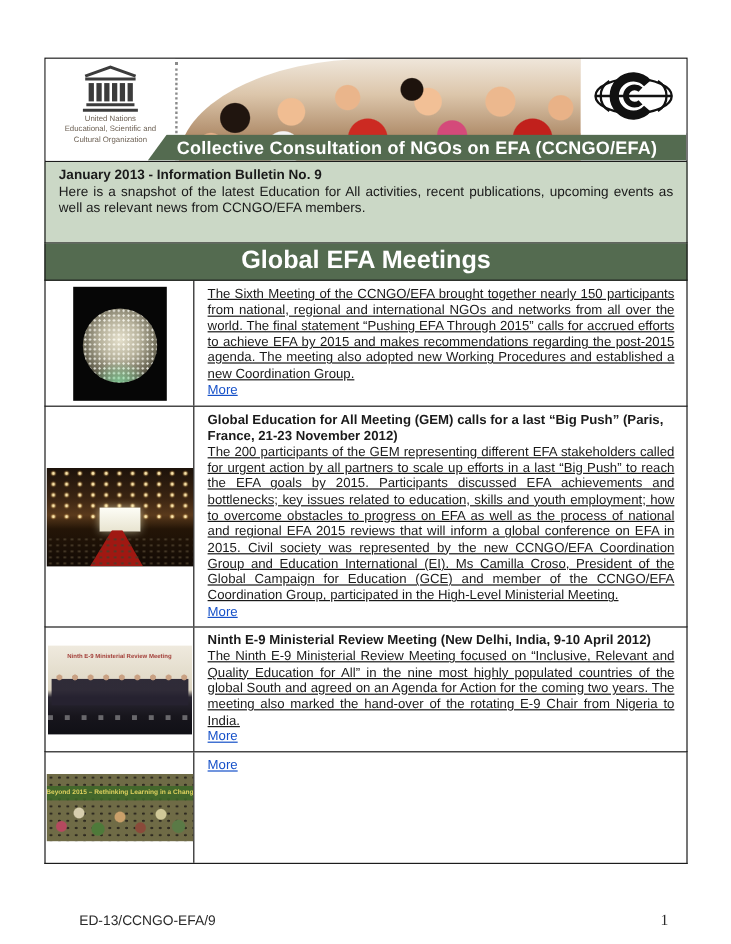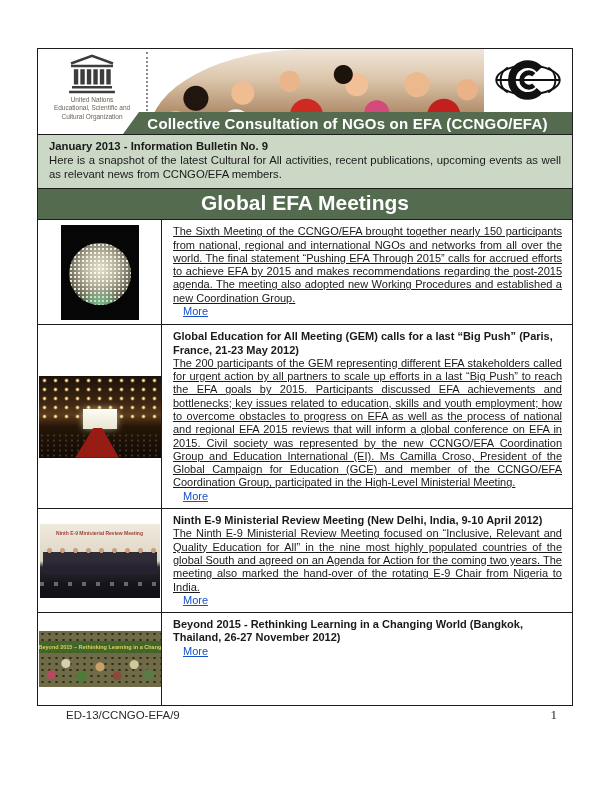--- a/index.html
+++ b/index.html
@@ -31,36 +31,36 @@
         radial-gradient(circle at 95% 48%, #e9b287 0 10px, transparent 11px),
         linear-gradient(180deg,#efe6da 0%,#dcc6ab 35%,#b08d6b 75%,#8d6b4e 100%);}
   .ccngo-box{position:absolute;right:0;top:0;width:88px;height:62px;background:#fff;z-index:3;
              display:flex;align-items:center;justify-content:center;}
   .header-banner{position:absolute;left:85px;right:0;bottom:0;height:22px;background:#546b50;z-index:5;
                  clip-path:polygon(16px 0,100% 0,100% 100%,0 100%);
                  display:flex;align-items:center;justify-content:center;}
   .header-banner span{color:#fff;font-weight:bold;font-size:15px;letter-spacing:.2px;}
 
   
-  .info-box{border:1px solid #1c1c1c;border-top:none;background:#cbd8c6;padding:5px 11px 7px;box-sizing:border-box;}
+  .info-box{border:1px solid #1c1c1c;border-top:none;background:#cbd8c6;padding:5px 11px 21px;box-sizing:border-box;}
   .info-heading{font-weight:bold;font-size:11.3px;margin-bottom:1px;}
   .info-text{font-size:11.3px;line-height:1.25;text-align:justify;}
 
   
   .section-banner{border:1px solid #1c1c1c;border-top:none;background:#546b50;color:#fff;text-align:center;
                   font-weight:bold;font-size:21px;padding:2px 0 4px;}
 
   
   .row{display:flex;border:1px solid #1c1c1c;border-top:none;box-sizing:border-box;}
   .img-cell{width:124px;min-width:124px;border-right:1px solid #1c1c1c;display:flex;align-items:center;
             justify-content:center;padding:2px 0;box-sizing:border-box;}
   .txt-cell{flex:1;padding:5px 10px 5px 11px;font-size:11px;line-height:1.21;}
   .item-heading{font-weight:bold;text-align:left;}
   .item-body{text-align:justify;text-decoration:underline;}
-  .more-link{color:#1550c8;text-decoration:underline;cursor:pointer;margin-left:10px;}
+  .more-link{color:#1550c8;text-decoration:underline;cursor:pointer;}
 
   
   .img-dome{width:78px;height:95px;background:#060606;position:relative;display:flex;align-items:center;justify-content:center;}
   .dome{width:62px;height:62px;border-radius:50%;position:relative;overflow:hidden;margin-top:4px;
         background:radial-gradient(circle at 50% 42%,#e5e0cc 0%,#b7b29c 35%,#6e6a58 65%,#23211a 92%);}
   .dome::after{content:"";position:absolute;inset:0;
         background-image:radial-gradient(rgba(255,255,248,.85) .7px,transparent 1.2px);background-size:4px 4px;}
   .dome::before{content:"";position:absolute;left:10%;right:10%;bottom:0;height:30%;
         background:radial-gradient(ellipse at 50% 100%,rgba(140,230,170,.75),transparent 70%);z-index:2;}
 
@@ -97,21 +97,21 @@
           radial-gradient(circle at 64% 80%,#8a4a3a 0 4px,transparent 5px),
           radial-gradient(circle at 78% 60%,#d0c898 0 4px,transparent 5px),
           radial-gradient(circle at 90% 78%,#5a7a46 0 5px,transparent 6px),
           radial-gradient(#2e2a20 1px,transparent 1.4px);
         background-size:100% 100%,100% 100%,100% 100%,100% 100%,100% 100%,100% 100%,100% 100%,7px 6px;}
   .bkk-strip{position:absolute;top:10px;left:0;right:0;height:12px;background:rgba(62,102,40,.88);
         color:#ddd05e;font-size:5.5px;font-weight:bold;text-align:center;line-height:12px;
         white-space:nowrap;overflow:hidden;}
 
   
-  .footer{position:absolute;left:66px;right:52px;top:707px;display:flex;justify-content:space-between;align-items:baseline;}
+  .footer{position:absolute;left:66px;right:52px;top:759px;display:flex;justify-content:space-between;align-items:baseline;}
   .footer-ref{font-size:11.5px;color:#2a2a2a;}
   .footer-page{font-size:13px;font-family:"Liberation Serif",serif;color:#2a2a2a;}
 </style>
 </head>
 <body>
 
 <div class="page">
   <div class="doc">
 
     <div class="header-box">
@@ -150,21 +150,21 @@
           </g>
         </svg>
       </div>
       <div class="header-banner">
         <span>Collective Consultation of NGOs on EFA (CCNGO/EFA)</span>
       </div>
     </div>
 
     <div class="info-box">
       <div class="info-heading">January 2013 - Information Bulletin No. 9</div>
-      <div class="info-text">Here is a snapshot of the latest Cultural for All activities, recent publications, upcoming events as well as relevant news from CCNGO/EFA members.</div>
+      <div class="info-text">Here is a snapshot of the latest Education for All activities, recent publications, upcoming events as well as relevant news from CCNGO/EFA members.</div>
     </div>
 
     <div class="section-banner">
       <span>Global EFA Meetings</span>
     </div>
 
     <div class="row" style="min-height:105px">
       <div class="img-cell">
         <div class="img-dome">
           <div class="dome"></div>
@@ -177,21 +177,21 @@
     </div>
 
     <div class="row" style="min-height:167px">
       <div class="img-cell">
         <div class="img-gem">
           <div class="gem-screen"></div>
           <div class="gem-carpet"></div>
         </div>
       </div>
       <div class="txt-cell">
-        <div class="item-heading">Global Education for All Meeting (GEM) calls for a last “Big Push” (Paris, France, 21-23 May 2012)</div>
+        <div class="item-heading">Global Education for All Meeting (GEM) calls for a last “Big Push” (Paris, France, 21-23 November 2012)</div>
         <div class="item-body">The 200 participants of the GEM representing different EFA stakeholders called for urgent action by all partners to scale up efforts in a last “Big Push” to reach the EFA goals by 2015. Participants discussed EFA achievements and bottlenecks; key issues related to education, skills and youth employment; how to overcome obstacles to progress on EFA  as well as the process of national and regional EFA 2015 reviews that will inform a global conference on EFA in 2015. Civil society was represented by the new CCNGO/EFA Coordination Group and Education International (EI). Ms Camilla Croso, President of the Global Campaign for Education (GCE) and member of the CCNGO/EFA Coordination Group, participated in the High-Level Ministerial Meeting.</div>
         <a class="more-link" href="#">More</a>
       </div>
     </div>
 
     <div class="row" style="min-height:100px">
       <div class="img-cell">
         <div class="img-e9">
           <div class="e9-caption">Ninth E-9 Ministerial Review Meeting</div>
           <div class="e9-people"></div>
@@ -205,21 +205,20 @@
     </div>
 
 
     <div class="row" style="min-height:93px">
       <div class="img-cell">
         <div class="img-bkk">
           <div class="bkk-strip">Beyond 2015 – Rethinking Learning in a Changing World</div>
         </div>
       </div>
       <div class="txt-cell">
-        <div class="item-heading">Beyond 2015 - Rethinking Learning in a Changing World (Bangkok, Thailand, 26-27 November 2012)</div>
         <a class="more-link" href="#">More</a>
       </div>
     </div>
 
   </div>
 
   <div class="footer">
     <span class="footer-ref">ED-13/CCNGO-EFA/9</span>
     <span class="footer-page">1</span>
   </div>

